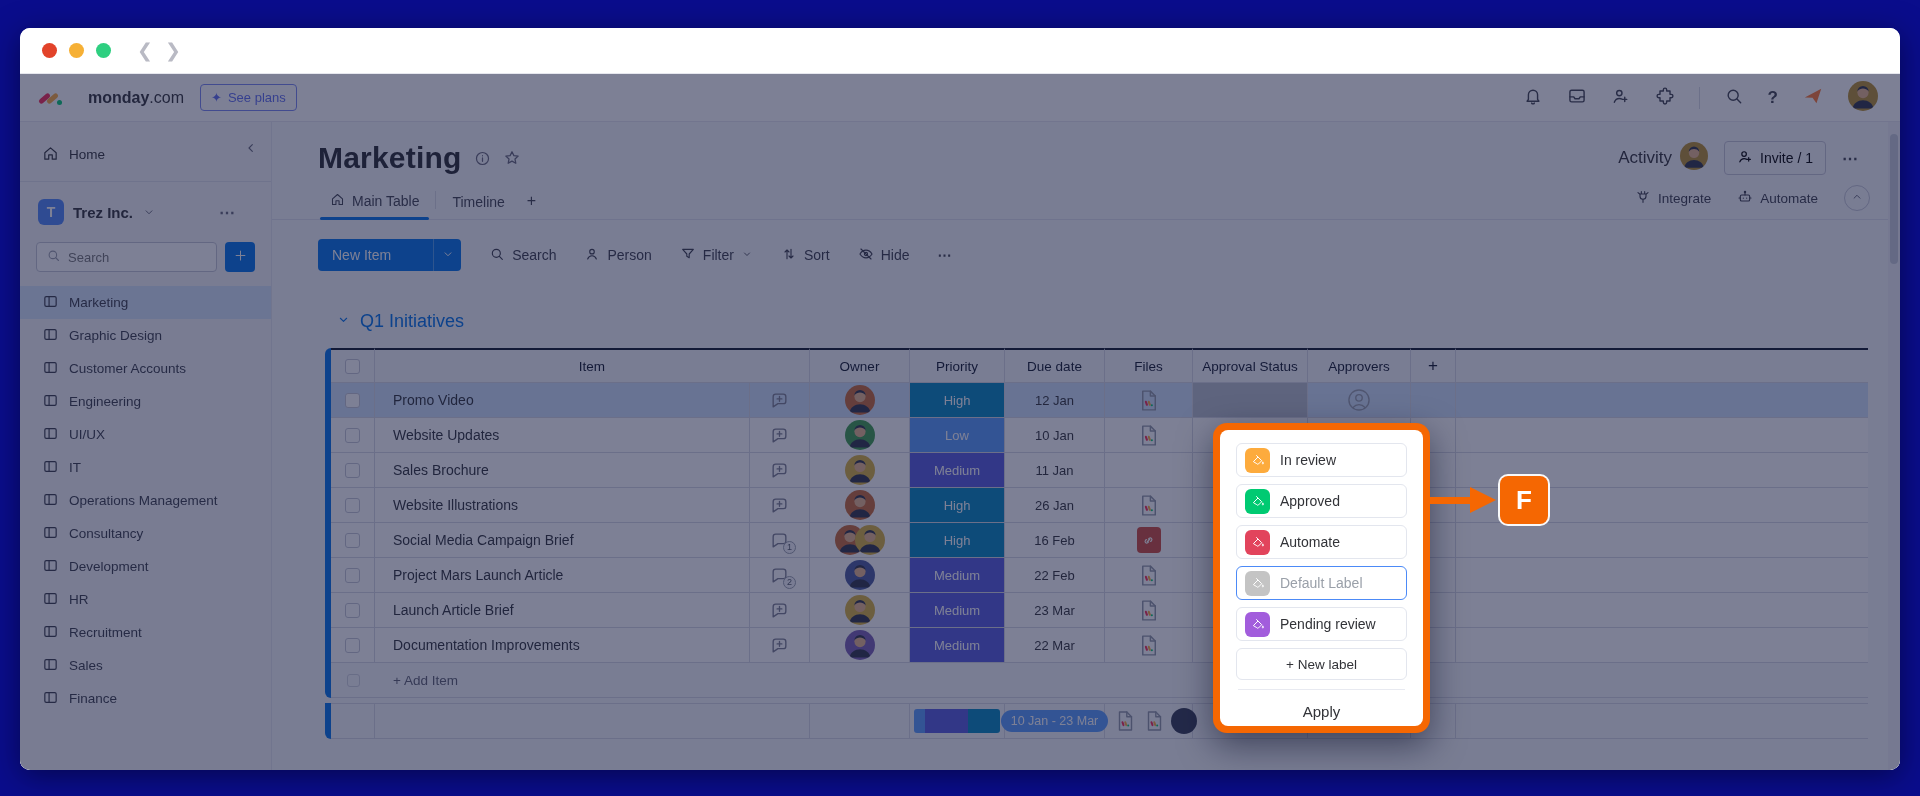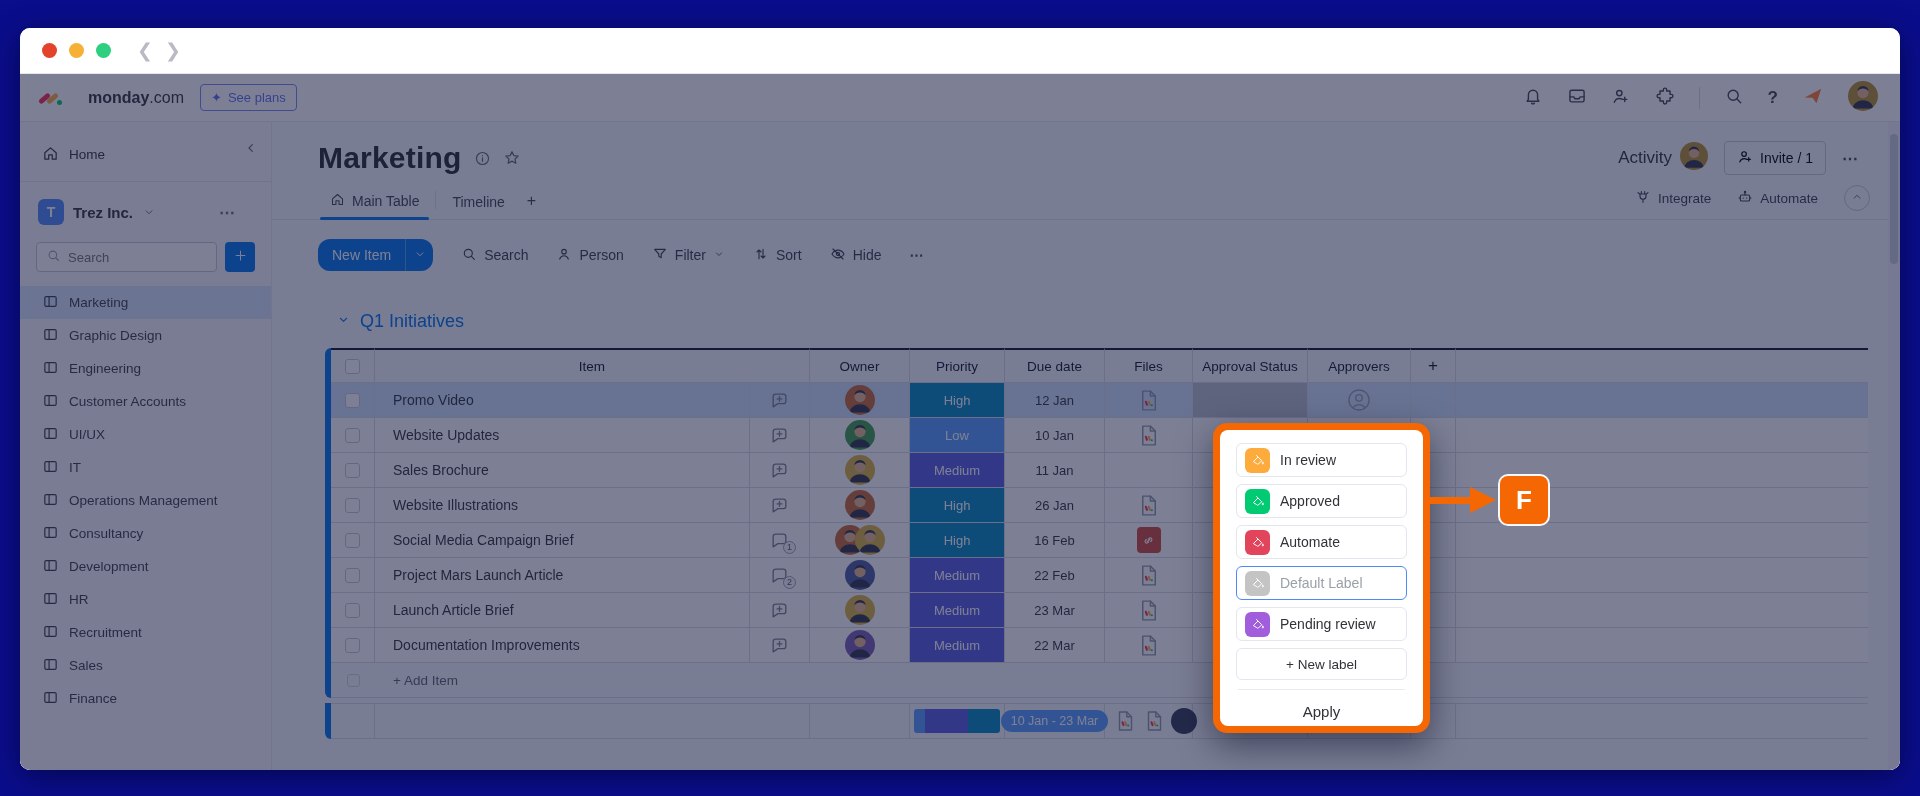--- a/index.html
+++ b/index.html
@@ -55,21 +55,21 @@
   .hdots{letter-spacing:2px;font-weight:700;color:#40434f;}
   .tabsrow{display:flex;align-items:flex-end;padding:0 40px 0 46px;border-bottom:1px solid #dfe2ec;height:40px;position:relative;}
   .tab{display:flex;align-items:center;gap:7px;padding:9px 12px;font-size:14px;color:#40434f;position:relative;}
   .tab.active{font-weight:400;}
   .tab.active:after{content:"";position:absolute;left:2px;right:2px;bottom:-1px;height:3px;background:#0073ea;border-radius:2px;}
   .tab-sep{width:1px;height:18px;background:#d9dbe4;margin:0 4px 10px;}
   .tab-plus{padding:9px 10px;color:#40434f;font-size:16px;}
   .tabs-right{position:absolute;right:30px;bottom:8px;display:flex;align-items:center;gap:26px;font-size:13.5px;color:#3a3d4a;}
   .circ-btn{width:26px;height:26px;border:1px solid #c3c6d4;border-radius:50%;display:flex;align-items:center;justify-content:center;color:#676879;background:#fff0;}
   .toolbar{display:flex;align-items:center;gap:28px;padding:16px 0 0 46px;height:54px;font-size:14px;color:#3a3d4a;}
-  .newitem{display:flex;align-items:stretch;border-radius:12px;overflow:hidden;background:#0073ea;color:#fff;font-size:14px;}
+  .newitem{display:flex;align-items:stretch;border-radius:4px;overflow:hidden;background:#0073ea;color:#fff;font-size:14px;gap:28px;}
   .newitem .lbl{padding:8px 14px;}
   .newitem .drop{width:28px;display:flex;align-items:center;justify-content:center;border-left:1px solid rgba(255,255,255,.3);}
   .tbtn{display:flex;align-items:center;gap:7px;}
   
   .content{margin-top:34px;}
   .group-title{display:flex;align-items:center;gap:9px;margin:0 0 14px 64px;color:#0073ea;font-size:18px;font-weight:500;height:26px;}
   .tbl{margin-left:53px;width:1543px;}
   .trow{display:grid;grid-template-columns:6px 44px 375px 60px 100px 95px 100px 88px 115px 103px 45px 1fr;}
   .cell{background:#fff;border-right:1px solid #d6d9e4;border-bottom:1px solid #d6d9e4;display:flex;align-items:center;justify-content:center;height:35px;font-size:13px;position:relative;}
   .cell.name{justify-content:flex-start;padding-left:18px;font-size:14px;color:#2e3138;}
@@ -230,28 +230,28 @@
                   <rect x="4" y="5" width="16" height="14" rx="2"></rect>
                   <path d="M10 5v14"></path>
                 </svg></span>
               <span>Graphic Design</span>
             </div>
             <div class="bitem">
               <span><svg viewBox="0 0 24 24" width="17" height="17" fill="none" stroke="currentColor" stroke-width="1.7" stroke-linecap="round" stroke-linejoin="round">
                   <rect x="4" y="5" width="16" height="14" rx="2"></rect>
                   <path d="M10 5v14"></path>
                 </svg></span>
+              <span>Customer Accounts</span>
+            </div>
+            <div class="bitem">
+              <span><svg viewBox="0 0 24 24" width="17" height="17" fill="none" stroke="currentColor" stroke-width="1.7" stroke-linecap="round" stroke-linejoin="round">
+                  <rect x="4" y="5" width="16" height="14" rx="2"></rect>
+                  <path d="M10 5v14"></path>
+                </svg></span>
               <span>Engineering</span>
-            </div>
-            <div class="bitem">
-              <span><svg viewBox="0 0 24 24" width="17" height="17" fill="none" stroke="currentColor" stroke-width="1.7" stroke-linecap="round" stroke-linejoin="round">
-                  <rect x="4" y="5" width="16" height="14" rx="2"></rect>
-                  <path d="M10 5v14"></path>
-                </svg></span>
-              <span>Customer Accounts</span>
             </div>
             <div class="bitem">
               <span><svg viewBox="0 0 24 24" width="17" height="17" fill="none" stroke="currentColor" stroke-width="1.7" stroke-linecap="round" stroke-linejoin="round">
                   <rect x="4" y="5" width="16" height="14" rx="2"></rect>
                   <path d="M10 5v14"></path>
                 </svg></span>
               <span>UI/UX</span>
             </div>
             <div class="bitem">
               <span><svg viewBox="0 0 24 24" width="17" height="17" fill="none" stroke="currentColor" stroke-width="1.7" stroke-linecap="round" stroke-linejoin="round">

